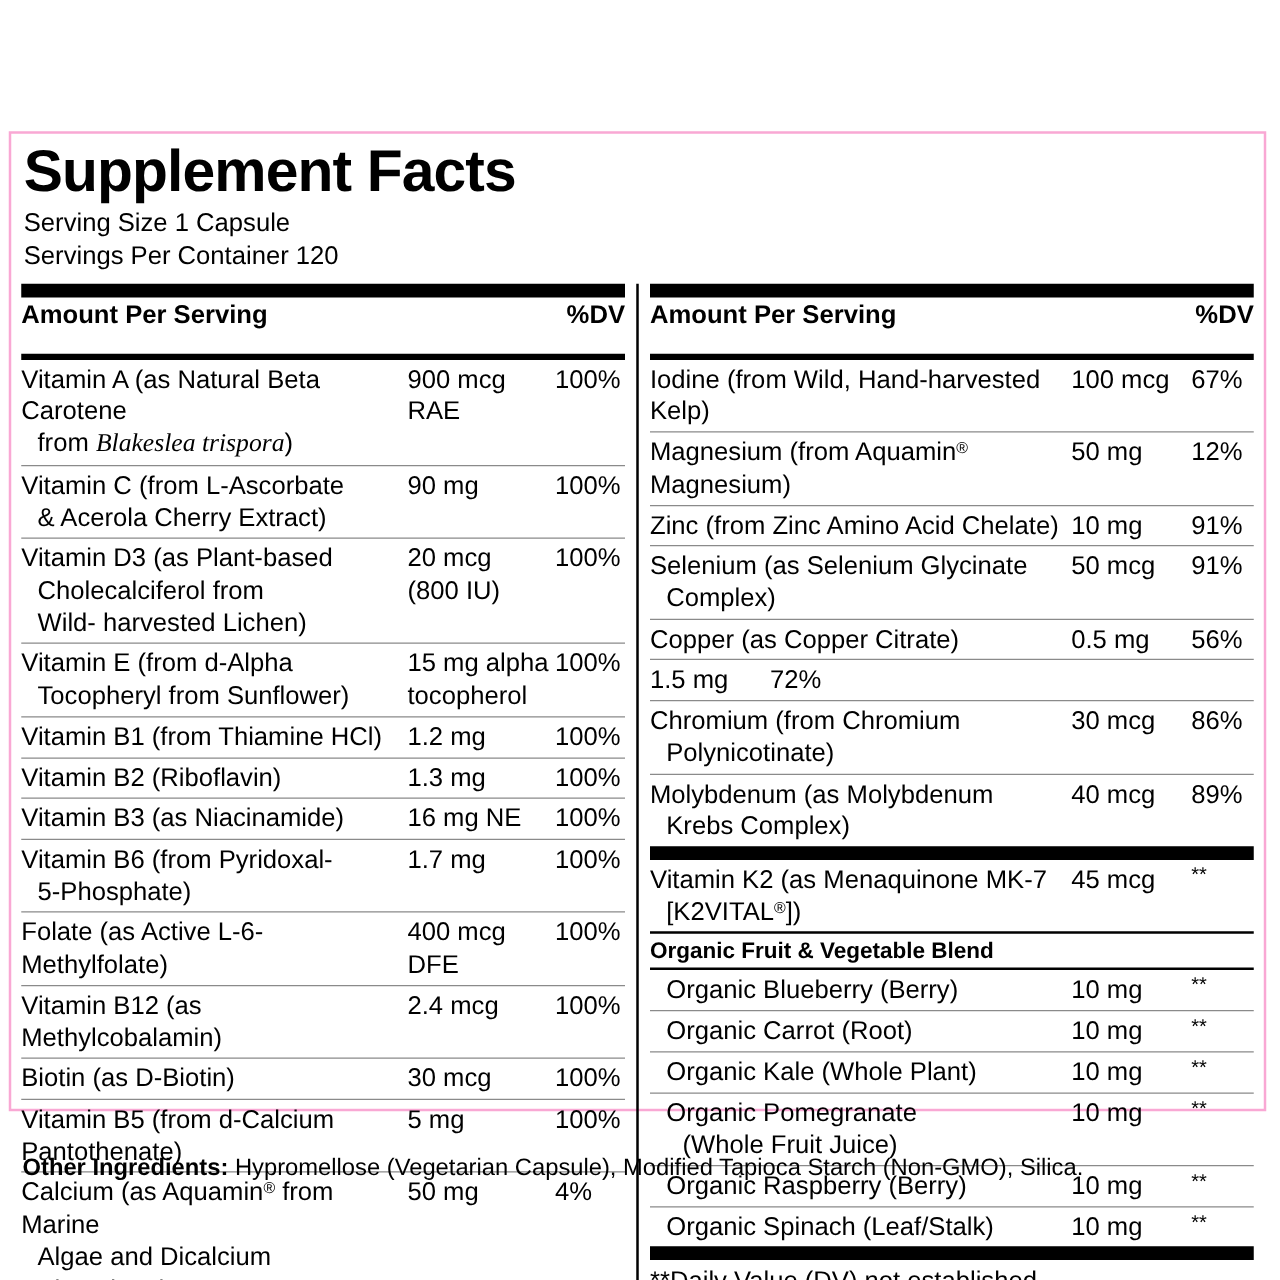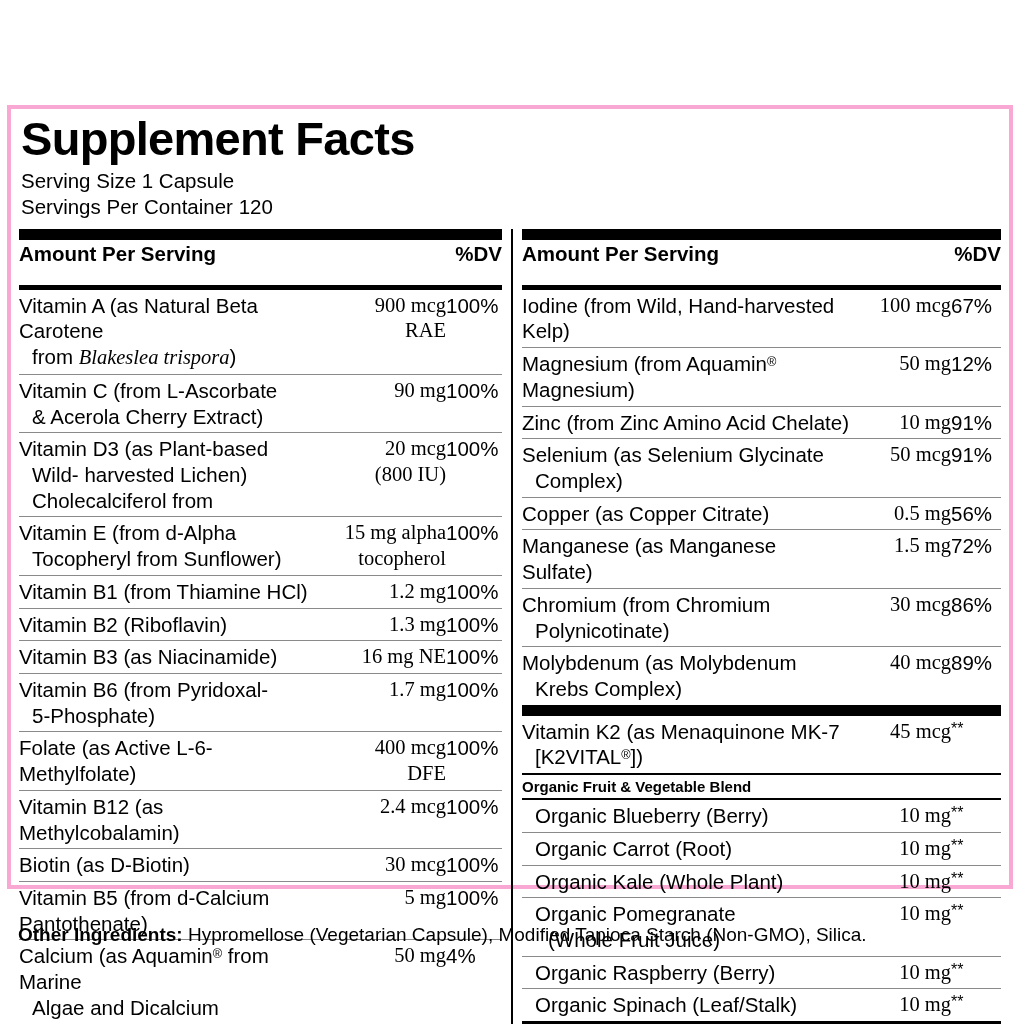--- a/index.html
+++ b/index.html
@@ -20,21 +20,21 @@
     overflow: hidden;
   }
 
   
   .panel {
     position: absolute;
     left: 7px;
     top: 105px;
     width: 1006px;
     height: 784px;
-    border: 4px solid #f9a8d4;
+    border: 2px solid #f9a8d4;
     background: #fff;
     display: flex;
     flex-direction: column;
   }
 
   
   .header {
     padding: 6px 10px 0 10px;
   }
   .sf-title {
@@ -124,23 +124,21 @@
     flex: 1 1 auto;
     padding-right: 5px;
     text-indent: 0;
   }
   .row .nm .cont {
     display: block;
     padding-left: 13px;
   }
   .row .amt {
     flex: 0 0 auto;
-    text-align: right;
-    white-space: nowrap;
-    font-family: Liberation Serif, serif;
+    white-space: nowrap;
   }
   .row .amt .cont {
     display: block;
   }
   .row .dv {
     flex: 0 0 auto;
     text-align: left;
     white-space: nowrap;
   }
 
@@ -150,21 +148,21 @@
 
   
   .col-right .row .amt { width: 96px; }
   .col-right .row .dv  { width: 50px; }
   .col-right .row.stars .dv { font-size: 16px; vertical-align: top; }
 
   .stars .dv { letter-spacing: 0px; }
 
   
   .blend-head {
-    font-size: 15px;
+    font-size: 18px;
     font-weight: bold;
     padding: 3px 0 3px 0;
     white-space: nowrap;
   }
   
   .row.sub .nm { padding-left: 13px; }
 
   .footnote {
     font-size: 20.5px;
     padding: 5px 0 0 0;
@@ -218,21 +216,21 @@
               <div class="dv">100%</div>
             </div>
             <div class="rule-thin"></div>
             <div class="row">
               <div class="nm">Vitamin C (from L-Ascorbate<span class="cont">&amp; Acerola Cherry Extract)</span></div>
               <div class="amt">90 mg</div>
               <div class="dv">100%</div>
             </div>
             <div class="rule-thin"></div>
             <div class="row">
-              <div class="nm">Vitamin D3 (as Plant-based<span class="cont">Wild- harvested Lichen)</span><span class="cont">Cholecalciferol from</span></div>
+              <div class="nm">Vitamin D3 (as Plant-based<span class="cont">Cholecalciferol from</span><span class="cont">Wild- harvested Lichen)</span></div>
               <div class="amt">20 mcg<span class="cont">(800 IU)</span></div>
               <div class="dv">100%</div>
             </div>
             <div class="rule-thin"></div>
             <div class="row">
               <div class="nm">Vitamin E (from d-Alpha<span class="cont">Tocopheryl from Sunflower)</span></div>
               <div class="amt">15 mg alpha<span class="cont">tocopherol</span></div>
               <div class="dv">100%</div>
             </div>
             <div class="rule-thin"></div>
@@ -326,21 +324,20 @@
               <div class="dv">91%</div>
             </div>
             <div class="rule-thin"></div>
             <div class="row">
               <div class="nm">Copper (as Copper Citrate)</div>
               <div class="amt">0.5 mg</div>
               <div class="dv">56%</div>
             </div>
             <div class="rule-thin"></div>
             <div class="row">
-              <div class="nm">Manganese (as Manganese Sulfate)</div>
               <div class="amt">1.5 mg</div>
               <div class="dv">72%</div>
             </div>
             <div class="rule-thin"></div>
             <div class="row">
               <div class="nm">Chromium (from Chromium<span class="cont">Polynicotinate)</span></div>
               <div class="amt">30 mcg</div>
               <div class="dv">86%</div>
             </div>
             <div class="rule-thin"></div>

